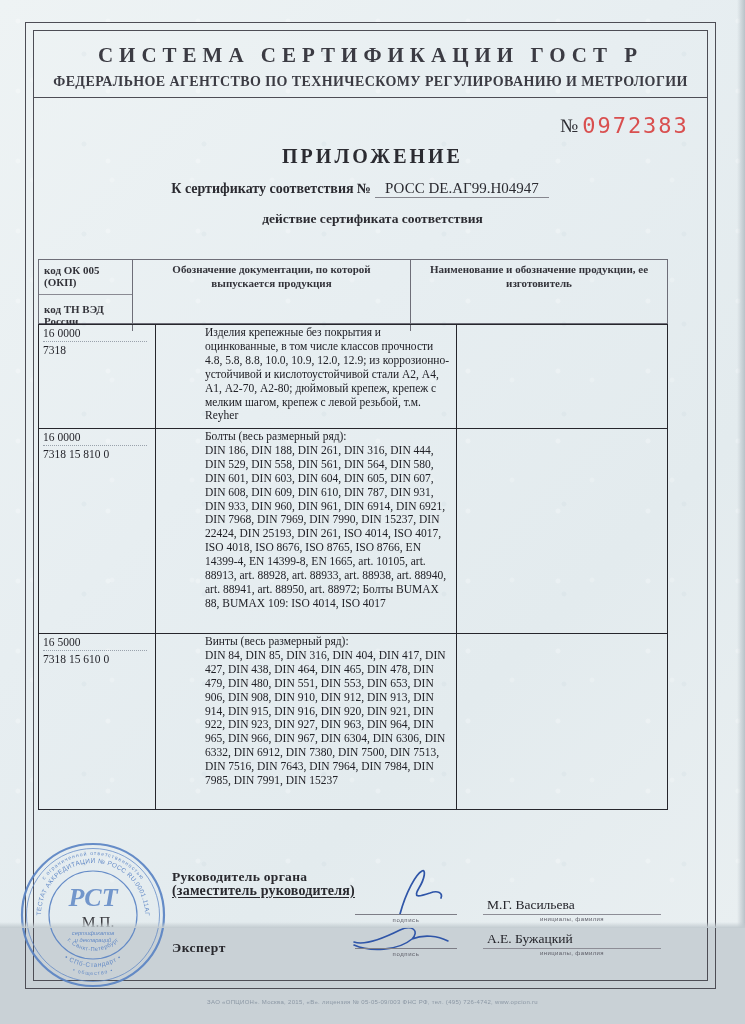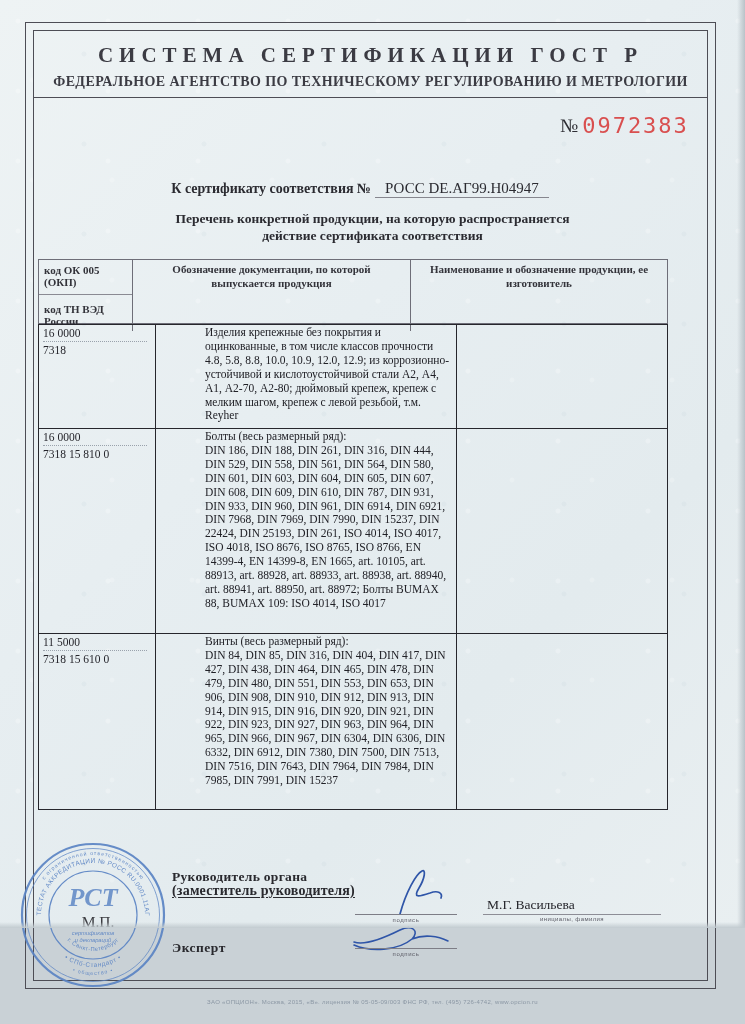--- a/index.html
+++ b/index.html
@@ -124,28 +124,28 @@
   <div class="masthead">
     <div class="mast-line1">СИСТЕМА СЕРТИФИКАЦИИ ГОСТ Р</div>
     <div class="mast-line2">ФЕДЕРАЛЬНОЕ АГЕНТСТВО ПО ТЕХНИЧЕСКОМУ РЕГУЛИРОВАНИЮ И МЕТРОЛОГИИ</div>
   </div>
 
   <div class="number-row">
     <span class="number-prefix">№</span>
     <span class="number-value">0972383</span>
   </div>
 
+  <div class="doc-title">ПРИЛОЖЕНИЕ</div>
 
   <div class="cert-line">
     <span class="cert-label">К сертификату соответствия №</span>
     <span class="cert-value">РОСС DE.АГ99.Н04947</span>
   </div>
 
   <div class="purpose">
-    <div>Перечень конкретной продукции,  на которую распространяется</div>
     <div>действие сертификата соответствия</div>
   </div>
 
   <div class="thead">
     <div class="hc hc1">
       <div class="h-top">код ОК 005 (ОКП)</div>
       <div class="h-sep"></div>
       <div class="h-bottom">код ТН ВЭД России</div>
     </div>
     <div class="hc hc-center">Обозначение документации, по которой выпускается продукция</div>
@@ -173,21 +173,21 @@
       </div>
       <div class="cell c2">
         <div class="prod">Болты (весь размерный ряд):
 DIN 186, DIN 188, DIN 261, DIN 316, DIN 444, DIN 529, DIN 558, DIN 561, DIN 564, DIN 580, DIN 601, DIN 603, DIN 604, DIN 605, DIN 607, DIN 608, DIN 609, DIN 610, DIN 787, DIN 931, DIN 933, DIN 960, DIN 961, DIN 6914, DIN 6921, DIN 7968, DIN 7969, DIN 7990, DIN 15237, DIN 22424, DIN 25193, DIN 261, ISO 4014, ISO 4017, ISO 4018, ISO 8676, ISO 8765, ISO 8766,  EN 14399-4, EN 14399-8, EN 1665, art. 10105, art. 88913, art. 88928, art. 88933, art. 88938, art. 88940,  art. 88941, art. 88950, art. 88972; Болты BUMAX 88, BUMAX 109: ISO 4014, ISO 4017</div>
       </div>
       <div class="cell c3"></div>
     </div>
 
     <div class="trow">
       <div class="cell c1">
-        <div class="okp">11 5000</div>
+        <div class="okp">16 5000</div>
         <div class="dots"></div>
         <div class="tnved">7318 15 610 0</div>
       </div>
       <div class="cell c2">
         <div class="prod">Винты (весь размерный ряд):
 DIN 84, DIN 85, DIN 316, DIN 404, DIN 417, DIN 427, DIN 438, DIN 464, DIN 465, DIN 478, DIN 479, DIN 480, DIN 551, DIN 553, DIN 653, DIN 906, DIN 908, DIN 910, DIN 912, DIN 913, DIN 914, DIN 915, DIN 916, DIN 920, DIN 921, DIN 922, DIN 923, DIN 927, DIN 963, DIN 964, DIN 965, DIN 966, DIN 967, DIN 6304, DIN 6306, DIN 6332, DIN 6912, DIN 7380, DIN 7500, DIN 7513, DIN 7516,  DIN 7643, DIN 7964, DIN 7984, DIN 7985, DIN 7991, DIN 15237</div>
       </div>
       <div class="cell c3"></div>
     </div>
   </div>
@@ -205,20 +205,25 @@
   <div class="sig-caption cap-s1">подпись</div>
 
   <svg class="autograph auto2" width="108" height="32" viewBox="0 0 108 32">
     <path d="M4,24 C20,31 48,30 62,18 C70,10 62,3 50,9 C36,16 16,25 4,21 M62,18 C74,13 88,15 98,20" fill="none" stroke="#2f55a8" stroke-width="1.6" stroke-linecap="round"></path>
   </svg>
   <div class="sig-line sig-line2"></div>
   <div class="sig-caption cap-s2">подпись</div>
 
   <div class="name-block1">
     <div class="name-text">М.Г. Васильева</div>
+    <div class="name-rule"></div>
+    <div class="name-cap">инициалы, фамилия</div>
+  </div>
+  <div class="name-block2">
+    <div class="name-text">А.Е. Бужацкий</div>
     <div class="name-rule"></div>
     <div class="name-cap">инициалы, фамилия</div>
   </div>
 
   <svg class="stamp" viewBox="0 0 154 154">
     <g stroke="#5b84c4" fill="none">
       <circle cx="77" cy="77" r="71" stroke-width="2.2"></circle>
       <circle cx="77" cy="77" r="66.5" stroke-width="0.8"></circle>
       <circle cx="77" cy="77" r="44" stroke-width="1.2"></circle>
     </g>

